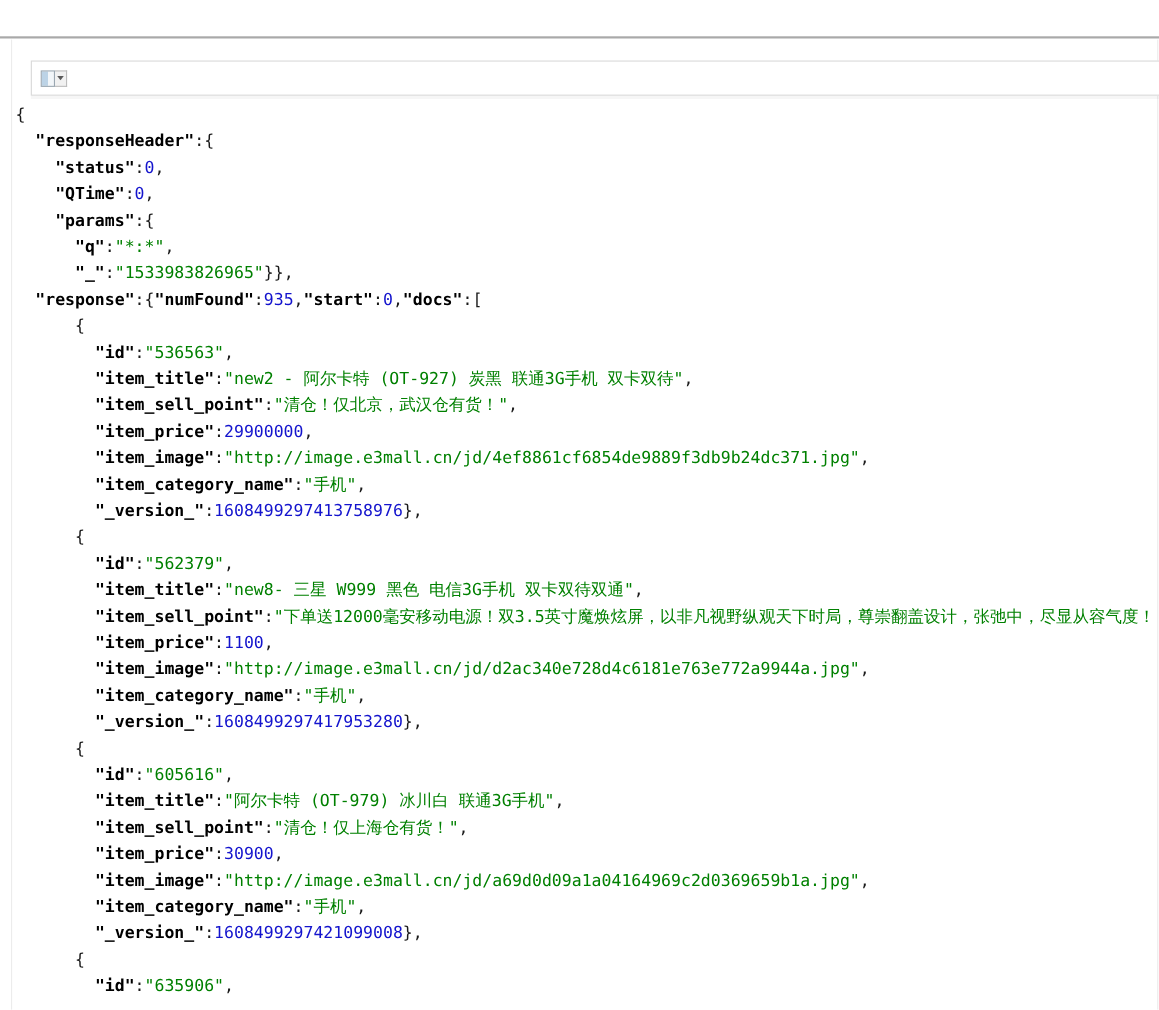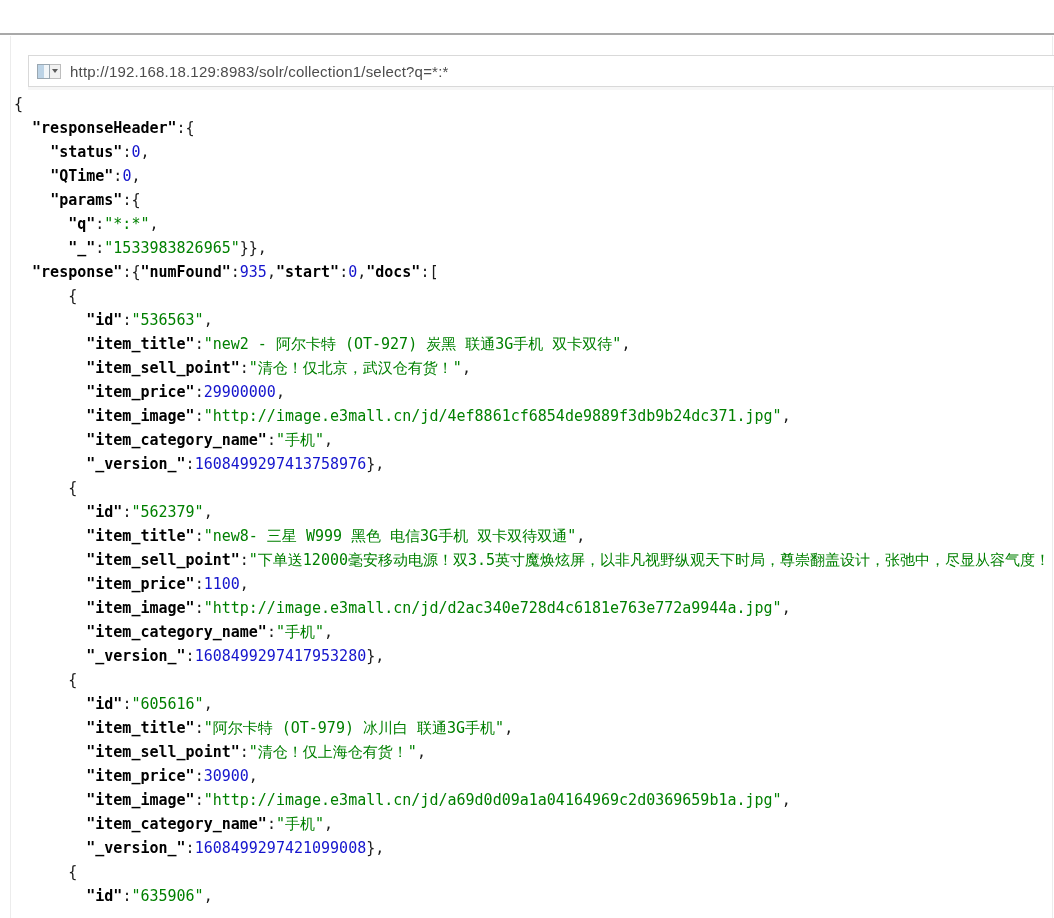--- a/index.html
+++ b/index.html
@@ -60,16 +60,15 @@
 
 <div class="top-divider"></div>
 <div class="panel-border-left"></div>
 <div class="panel-border-right"></div>
 
 <div class="url-bar">
   <span class="favicon"></span>
   <span class="drop-btn">
     <span class="drop-arrow"></span>
   </span>
-  <span class="url-text">http://192.168.18.129:8983/solr/collection1/select?q=*:*</span>
 </div>
 
 <div class="json-viewer"><div class="json-line"><span class="tok-p">{</span></div><div class="json-line">  <span class="tok-k">"responseHeader"</span><span class="tok-p">:{</span></div><div class="json-line">    <span class="tok-k">"status"</span><span class="tok-p">:</span><span class="tok-n">0</span><span class="tok-p">,</span></div><div class="json-line">    <span class="tok-k">"QTime"</span><span class="tok-p">:</span><span class="tok-n">0</span><span class="tok-p">,</span></div><div class="json-line">    <span class="tok-k">"params"</span><span class="tok-p">:{</span></div><div class="json-line">      <span class="tok-k">"q"</span><span class="tok-p">:</span><span class="tok-s">"*:*"</span><span class="tok-p">,</span></div><div class="json-line">      <span class="tok-k">"_"</span><span class="tok-p">:</span><span class="tok-s">"1533983826965"</span><span class="tok-p">}},</span></div><div class="json-line">  <span class="tok-k">"response"</span><span class="tok-p">:{</span><span class="tok-k">"numFound"</span><span class="tok-p">:</span><span class="tok-n">935</span><span class="tok-p">,</span><span class="tok-k">"start"</span><span class="tok-p">:</span><span class="tok-n">0</span><span class="tok-p">,</span><span class="tok-k">"docs"</span><span class="tok-p">:[</span></div><div class="json-line">      <span class="tok-p">{</span></div><div class="json-line">        <span class="tok-k">"id"</span><span class="tok-p">:</span><span class="tok-s">"536563"</span><span class="tok-p">,</span></div><div class="json-line">        <span class="tok-k">"item_title"</span><span class="tok-p">:</span><span class="tok-s">"new2 - 阿尔卡特 (OT-927) 炭黑 联通3G手机 双卡双待"</span><span class="tok-p">,</span></div><div class="json-line">        <span class="tok-k">"item_sell_point"</span><span class="tok-p">:</span><span class="tok-s">"清仓！仅北京，武汉仓有货！"</span><span class="tok-p">,</span></div><div class="json-line">        <span class="tok-k">"item_price"</span><span class="tok-p">:</span><span class="tok-n">29900000</span><span class="tok-p">,</span></div><div class="json-line">        <span class="tok-k">"item_image"</span><span class="tok-p">:</span><span class="tok-s">"http://image.e3mall.cn/jd/4ef8861cf6854de9889f3db9b24dc371.jpg"</span><span class="tok-p">,</span></div><div class="json-line">        <span class="tok-k">"item_category_name"</span><span class="tok-p">:</span><span class="tok-s">"手机"</span><span class="tok-p">,</span></div><div class="json-line">        <span class="tok-k">"_version_"</span><span class="tok-p">:</span><span class="tok-n">1608499297413758976</span><span class="tok-p">},</span></div><div class="json-line">      <span class="tok-p">{</span></div><div class="json-line">        <span class="tok-k">"id"</span><span class="tok-p">:</span><span class="tok-s">"562379"</span><span class="tok-p">,</span></div><div class="json-line">        <span class="tok-k">"item_title"</span><span class="tok-p">:</span><span class="tok-s">"new8- 三星 W999 黑色 电信3G手机 双卡双待双通"</span><span class="tok-p">,</span></div><div class="json-line">        <span class="tok-k">"item_sell_point"</span><span class="tok-p">:</span><span class="tok-s">"下单送12000毫安移动电源！双3.5英寸魔焕炫屏，以非凡视野纵观天下时局，尊崇翻盖设计，张弛中，尽显从容气度！"</span></div><div class="json-line">        <span class="tok-k">"item_price"</span><span class="tok-p">:</span><span class="tok-n">1100</span><span class="tok-p">,</span></div><div class="json-line">        <span class="tok-k">"item_image"</span><span class="tok-p">:</span><span class="tok-s">"http://image.e3mall.cn/jd/d2ac340e728d4c6181e763e772a9944a.jpg"</span><span class="tok-p">,</span></div><div class="json-line">        <span class="tok-k">"item_category_name"</span><span class="tok-p">:</span><span class="tok-s">"手机"</span><span class="tok-p">,</span></div><div class="json-line">        <span class="tok-k">"_version_"</span><span class="tok-p">:</span><span class="tok-n">1608499297417953280</span><span class="tok-p">},</span></div><div class="json-line">      <span class="tok-p">{</span></div><div class="json-line">        <span class="tok-k">"id"</span><span class="tok-p">:</span><span class="tok-s">"605616"</span><span class="tok-p">,</span></div><div class="json-line">        <span class="tok-k">"item_title"</span><span class="tok-p">:</span><span class="tok-s">"阿尔卡特 (OT-979) 冰川白 联通3G手机"</span><span class="tok-p">,</span></div><div class="json-line">        <span class="tok-k">"item_sell_point"</span><span class="tok-p">:</span><span class="tok-s">"清仓！仅上海仓有货！"</span><span class="tok-p">,</span></div><div class="json-line">        <span class="tok-k">"item_price"</span><span class="tok-p">:</span><span class="tok-n">30900</span><span class="tok-p">,</span></div><div class="json-line">        <span class="tok-k">"item_image"</span><span class="tok-p">:</span><span class="tok-s">"http://image.e3mall.cn/jd/a69d0d09a1a04164969c2d0369659b1a.jpg"</span><span class="tok-p">,</span></div><div class="json-line">        <span class="tok-k">"item_category_name"</span><span class="tok-p">:</span><span class="tok-s">"手机"</span><span class="tok-p">,</span></div><div class="json-line">        <span class="tok-k">"_version_"</span><span class="tok-p">:</span><span class="tok-n">1608499297421099008</span><span class="tok-p">},</span></div><div class="json-line">      <span class="tok-p">{</span></div><div class="json-line">        <span class="tok-k">"id"</span><span class="tok-p">:</span><span class="tok-s">"635906"</span><span class="tok-p">,</span></div></div>
 
 </body></html>

